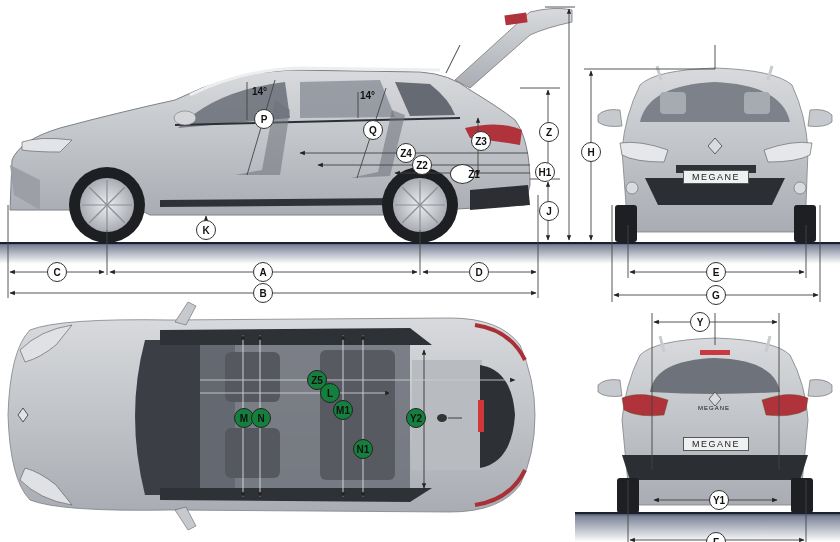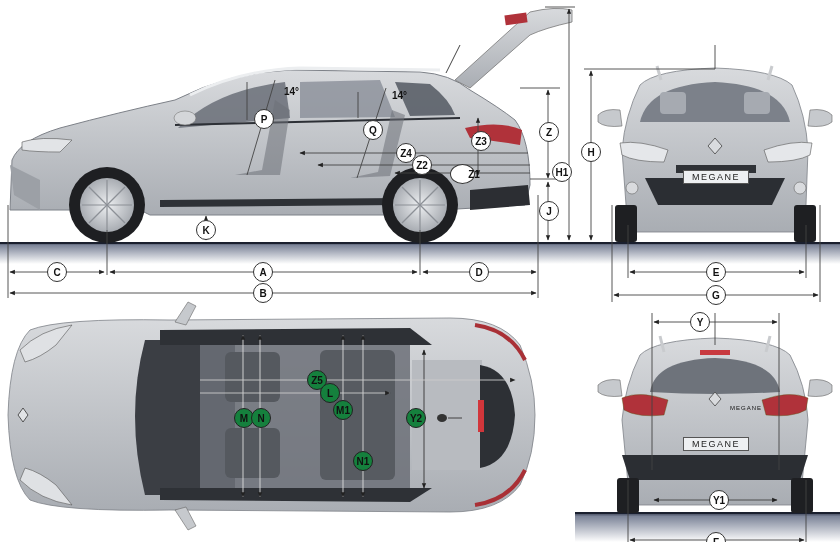--- a/index.html
+++ b/index.html
@@ -1,20 +1,20 @@
 <!DOCTYPE html>
 <html><head>
 <meta charset="utf-8">
 <style>
   html, body { margin:0; padding:0; background:#ffffff; }
   body { width:840px; height:542px; position:relative; overflow:hidden; font-family:"Liberation Sans", sans-serif; }
   svg { position:absolute; left:0; top:0; }
   .lbl { position:absolute; width:20px; height:20px; margin-left:-10px; margin-top:-10px; border-radius:50%; background:#fff; border:1px solid #333; box-sizing:border-box; font-size:10px; font-weight:bold; color:#111; display:flex; align-items:center; justify-content:center; }
   .lbl.dark { background:#15803d; border:1.5px solid #222; }
-  .angle { position:absolute; font-size:10px; font-weight:bold; color:#111;margin-left:32px; }
+  .angle { position:absolute; font-size:10px; font-weight:bold; color:#111; }
   .plate { position:absolute; background:#eef0f2; border:1px solid #555; font-size:9px; letter-spacing:1.5px; color:#222; display:flex; align-items:center; justify-content:center; }
 </style>
 </head>
 <body>
 
 <svg width="840" height="542" viewBox="0 0 840 542">
   <defs>
     <linearGradient id="ground" x1="0" y1="0" x2="0" y2="1">
       <stop offset="0" stop-color="#2a3044"></stop>
       <stop offset="0.15" stop-color="#7d8599"></stop>
@@ -239,39 +239,39 @@
 <div class="angle" style="left:252px;top:86px;">14°</div>
 <div class="angle" style="left:360px;top:90px;">14°</div>
 
 <div class="lbl" style="left:264px;top:119px;">P</div>
 <div class="lbl" style="left:373px;top:130px;">Q</div>
 <div class="lbl" style="left:406px;top:153px;">Z4</div>
 <div class="lbl" style="left:422px;top:165px;">Z2</div>
 <div class="lbl" style="left:460px;top:174px;padding-left:23px;">Z1</div>
 <div class="lbl" style="left:481px;top:141px;text-align:right;">Z3</div>
 <div class="lbl" style="left:549px;top:132px;">Z</div>
-<div class="lbl" style="left:562px;top:122px;margin-top:40px;">H1</div>
+<div class="lbl" style="left:545px;top:122px;margin-top:40px;">H1</div>
 <div class="lbl" style="left:549px;top:211px;">J</div>
 <div class="lbl" style="left:206px;top:230px;">K</div>
 
 <div class="lbl" style="left:57px;top:272px;">C</div>
 <div class="lbl" style="left:263px;top:272px;">A</div>
 <div class="lbl" style="left:479px;top:272px;">D</div>
 <div class="lbl" style="left:263px;top:293px;">B</div>
 
 <div class="plate" style="left:683px;top:170px;width:64px;height:12px;">MEGANE</div>
 <div class="lbl" style="left:591px;top:152px;">H</div>
 <div class="lbl" style="left:716px;top:272px;">E</div>
 <div class="lbl" style="left:716px;top:295px;">G</div>
 
 <div class="lbl dark" style="left:244px;top:418px;">M</div>
 <div class="lbl dark" style="left:261px;top:418px;">N</div>
 <div class="lbl dark" style="left:317px;top:380px;">Z5</div>
 <div class="lbl dark" style="left:330px;top:393px;">L</div>
 <div class="lbl dark" style="left:343px;top:410px;">M1</div>
-<div class="lbl dark" style="left:363px;top:430px;margin-top:21px;">N1</div>
+<div class="lbl dark" style="left:363px;top:418px;margin-top:21px;">N1</div>
 <div class="lbl dark" style="left:416px;top:418px;">Y2</div>
 
 <div class="angle" style="left:698px;top:405px;font-size:6px;font-weight:normal;letter-spacing:1px;">MEGANE</div>
 <div class="plate" style="left:683px;top:437px;width:64px;height:12px;">MEGANE</div>
 <div class="lbl" style="left:700px;top:322px;">Y</div>
 <div class="lbl" style="left:719px;top:500px;">Y1</div>
 <div class="lbl" style="left:716px;top:542px;">F</div>
 
 </body></html>

